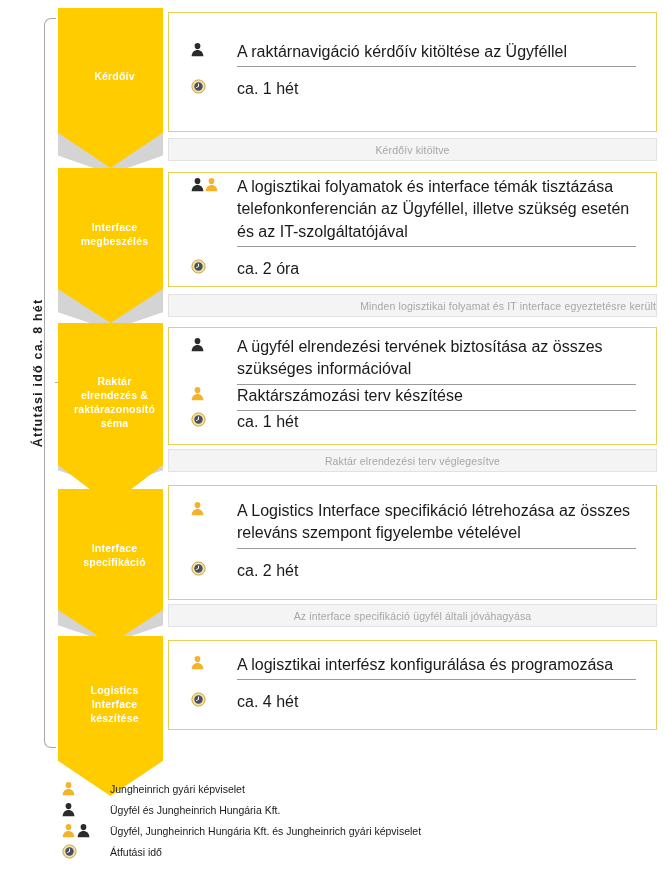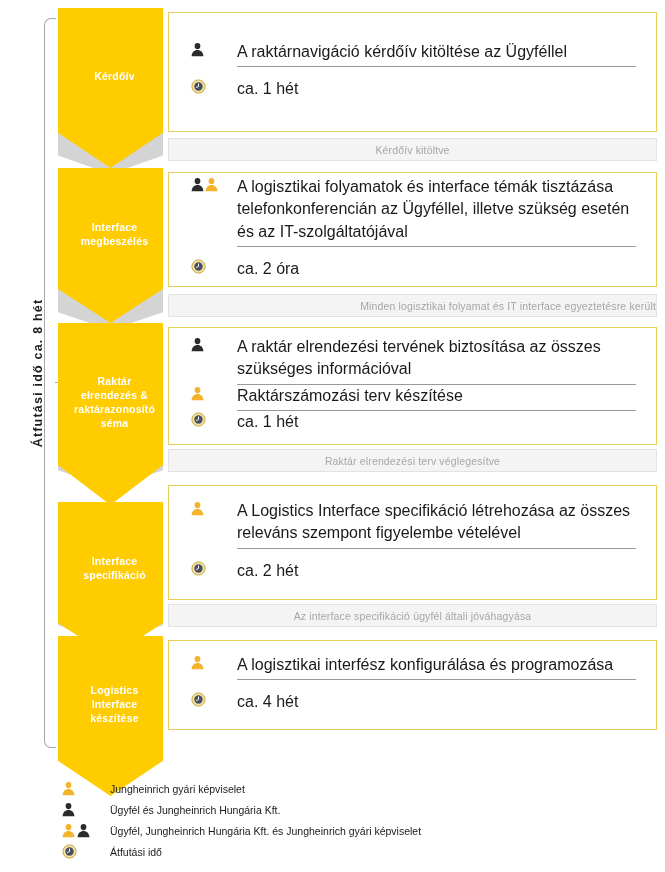--- a/index.html
+++ b/index.html
@@ -258,21 +258,21 @@
       </div>
       <div class="content-panel" style="top: 327px; height: 118px;">
         <div class="task-row">
           <div class="task-icons">
             <svg viewBox="0 0 13 15" class="person-icon">
               <ellipse cx="6.5" cy="4.1" rx="2.9" ry="3.1" fill="#2b2b2b"></ellipse>
               <path d="M0.6 14.2 C0.9 10.1 3.2 8.0 6.5 8.0 C9.8 8.0 12.1 10.1 12.4 14.2 Z" fill="#2b2b2b"></path>
             </svg>
           </div>
           <div class="task-text-wrap">
-            <div class="task-text">A raktár elrendezési tervének biztosítása az összes szükséges információval</div>
+            <div class="task-text">A ügyfél elrendezési tervének biztosítása az összes szükséges információval</div>
           </div>
         </div>
         <div class="task-row">
           <div class="task-icons">
             <svg viewBox="0 0 13 15" class="person-icon">
               <ellipse cx="6.5" cy="4.1" rx="2.9" ry="3.1" fill="#f5b32b"></ellipse>
               <path d="M0.6 14.2 C0.9 10.1 3.2 8.0 6.5 8.0 C9.8 8.0 12.1 10.1 12.4 14.2 Z" fill="#f5b32b"></path>
             </svg>
           </div>
           <div class="task-text-wrap">
@@ -285,21 +285,21 @@
               <circle cx="7.5" cy="7.5" r="6.6" fill="#f3e3a6" stroke="#c9a83a" stroke-width="1"></circle>
               <circle cx="7.5" cy="7.5" r="4.2" fill="#4a4f63"></circle>
               <path d="M7.5 7.5 L7.5 4.6 M7.5 7.5 L5.2 8.6" stroke="#ffffff" stroke-width="1" fill="none"></path>
             </svg>
           </div>
           <div class="task-text-wrap" style="border-bottom: none;">
             <div class="task-text">ca. 1 hét</div>
           </div>
         </div>
       </div>
-      <div class="stage-chevron" style="top: 502px; height: 155px;">
+      <div class="stage-chevron" style="top: 489px; height: 155px;">
         <span class="stage-label-inner">Interface specifikáció</span>
       </div>
       <div class="content-panel" style="top: 485px; height: 115px;">
         <div class="task-row">
           <div class="task-icons">
             <svg viewBox="0 0 13 15" class="person-icon">
               <ellipse cx="6.5" cy="4.1" rx="2.9" ry="3.1" fill="#f5b32b"></ellipse>
               <path d="M0.6 14.2 C0.9 10.1 3.2 8.0 6.5 8.0 C9.8 8.0 12.1 10.1 12.4 14.2 Z" fill="#f5b32b"></path>
             </svg>
           </div>

